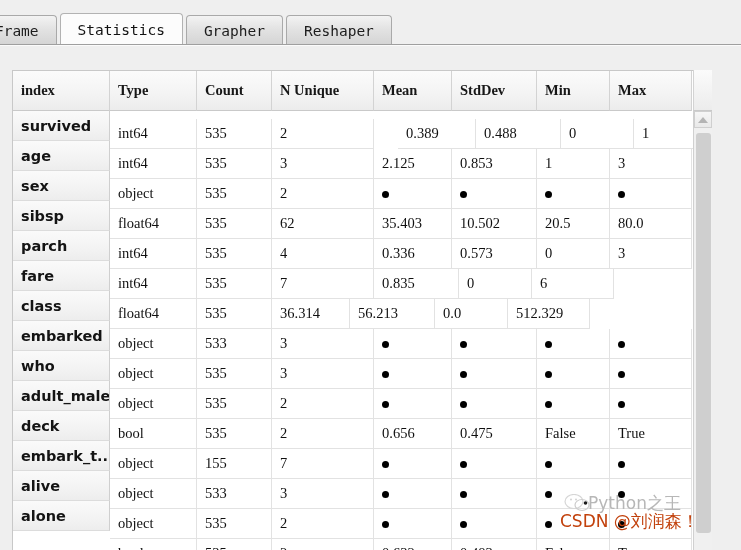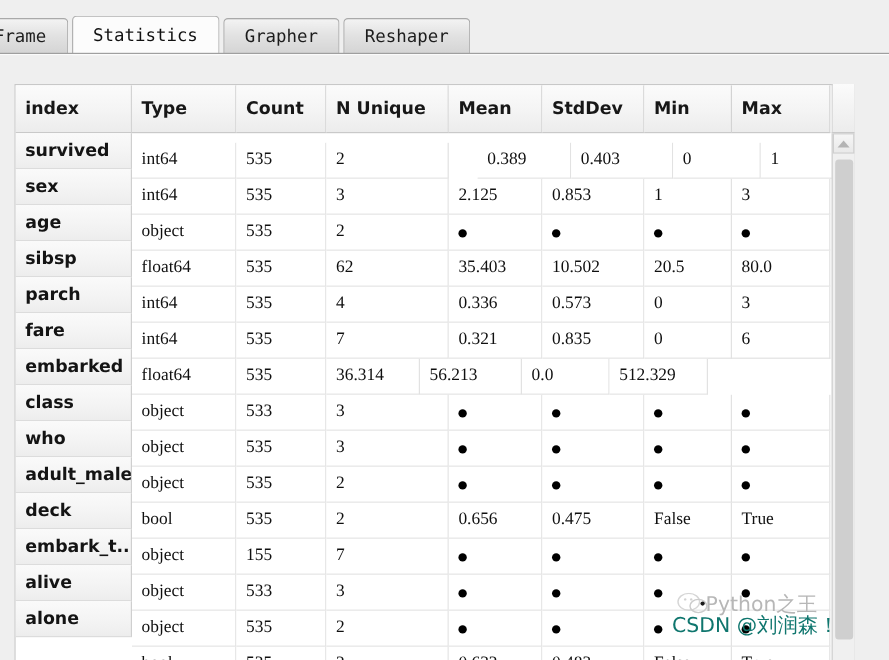--- a/index.html
+++ b/index.html
@@ -47,21 +47,21 @@
   .tablewrap{
     position:absolute;left:12px;top:70px;width:700px;height:482px;
     background:#ffffff;
     border:1px solid #c8c8c8;
     box-sizing:border-box;
     overflow:hidden;
   }
   .grid{position:absolute;left:0;top:0;}
 
   
-  .hdrrow{position:absolute;left:0;top:0;height:40px;display:flex;}
+  .hdrrow{position:absolute;left:0;top:0;height:40px;display:flex;font-family:Liberation Serif, serif;}
   .hdrcell{
     height:40px;box-sizing:border-box;
     background:linear-gradient(to bottom,#fbfbfb 0%,#f4f4f4 55%,#ececec 100%);
     border-right:1px solid #d3d3d3;
     border-bottom:1px solid #c9c9c9;
     font-size:14.5px;font-weight:bold;color:#171717;
     display:flex;align-items:center;
     padding-left:8px;
     white-space:nowrap;overflow:hidden;
   }
@@ -125,21 +125,21 @@
 
   
   .wm{position:absolute;left:560px;top:492px;pointer-events:none;}
   .wm-line1{
     position:absolute;left:28px;top:0;
     font-size:17px;color:#b7b7b7;white-space:nowrap;
     font-family:"DejaVu Sans","Liberation Sans",sans-serif;
   }
   .wm-line2{
     position:absolute;left:0;top:18px;
-    font-size:17px;color:#0f766e;white-space:nowrap;
+    font-size:17px;color:#c2410c;white-space:nowrap;
   }
   .wm-logo{
     position:absolute;left:4px;top:2px;width:26px;height:18px;
   }
 </style>
 </head>
 <body>
 
 <div id="app">
 
@@ -161,41 +161,41 @@
           <div class="hdrcell" style="width: 87px;">Type</div>
           <div class="hdrcell" style="width: 75px;">Count</div>
           <div class="hdrcell" style="width: 102px;">N Unique</div>
           <div class="hdrcell" style="width: 78px;">Mean</div>
           <div class="hdrcell" style="width: 85px;">StdDev</div>
           <div class="hdrcell" style="width: 73px;">Min</div>
           <div class="hdrcell" style="width: 82px;">Max</div>
         </div>
       <div class="idxcol" id="idxcol" style="width: 97px;">
           <div class="idxcell">survived</div>
+          <div class="idxcell">age</div>
           <div class="idxcell">sex</div>
-          <div class="idxcell">age</div>
           <div class="idxcell">sibsp</div>
           <div class="idxcell">parch</div>
           <div class="idxcell">fare</div>
+          <div class="idxcell">class</div>
           <div class="idxcell">embarked</div>
-          <div class="idxcell">class</div>
           <div class="idxcell">who</div>
           <div class="idxcell">adult_male</div>
           <div class="idxcell">deck</div>
           <div class="idxcell">embark_t...</div>
           <div class="idxcell">alive</div>
           <div class="idxcell">alone</div>
         </div>
       <div class="bodycols" id="bodycols">
           <div class="datarow">
             <div class="datacell" style="width: 87px;">int64</div>
             <div class="datacell" style="width: 75px;">535</div>
             <div class="datacell" style="width: 102px;">2</div>
             <div class="datacell" style="width: 78px; margin-left: 24px;">0.389</div>
-            <div class="datacell" style="width: 85px;">0.403</div>
+            <div class="datacell" style="width: 85px;">0.488</div>
             <div class="datacell" style="width: 73px;">0</div>
             <div class="datacell" style="width: 82px;">1</div>
           </div>
           <div class="datarow">
             <div class="datacell" style="width: 87px;">int64</div>
             <div class="datacell" style="width: 75px;">535</div>
             <div class="datacell" style="width: 102px;">3</div>
             <div class="datacell" style="width: 78px;">2.125</div>
             <div class="datacell" style="width: 85px;">0.853</div>
             <div class="datacell" style="width: 73px;">1</div>
@@ -233,21 +233,20 @@
             <div class="datacell" style="width: 102px;">4</div>
             <div class="datacell" style="width: 78px;">0.336</div>
             <div class="datacell" style="width: 85px;">0.573</div>
             <div class="datacell" style="width: 73px;">0</div>
             <div class="datacell" style="width: 82px;">3</div>
           </div>
           <div class="datarow">
             <div class="datacell" style="width: 87px;">int64</div>
             <div class="datacell" style="width: 75px;">535</div>
             <div class="datacell" style="width: 102px;">7</div>
-            <div class="datacell" style="width: 78px;">0.321</div>
             <div class="datacell" style="width: 85px;">0.835</div>
             <div class="datacell" style="width: 73px;">0</div>
             <div class="datacell" style="width: 82px;">6</div>
           </div>
           <div class="datarow">
             <div class="datacell" style="width: 87px;">float64</div>
             <div class="datacell" style="width: 75px;">535</div>
             <div class="datacell" style="width: 78px;">36.314</div>
             <div class="datacell" style="width: 85px;">56.213</div>
             <div class="datacell" style="width: 73px;">0.0</div>

